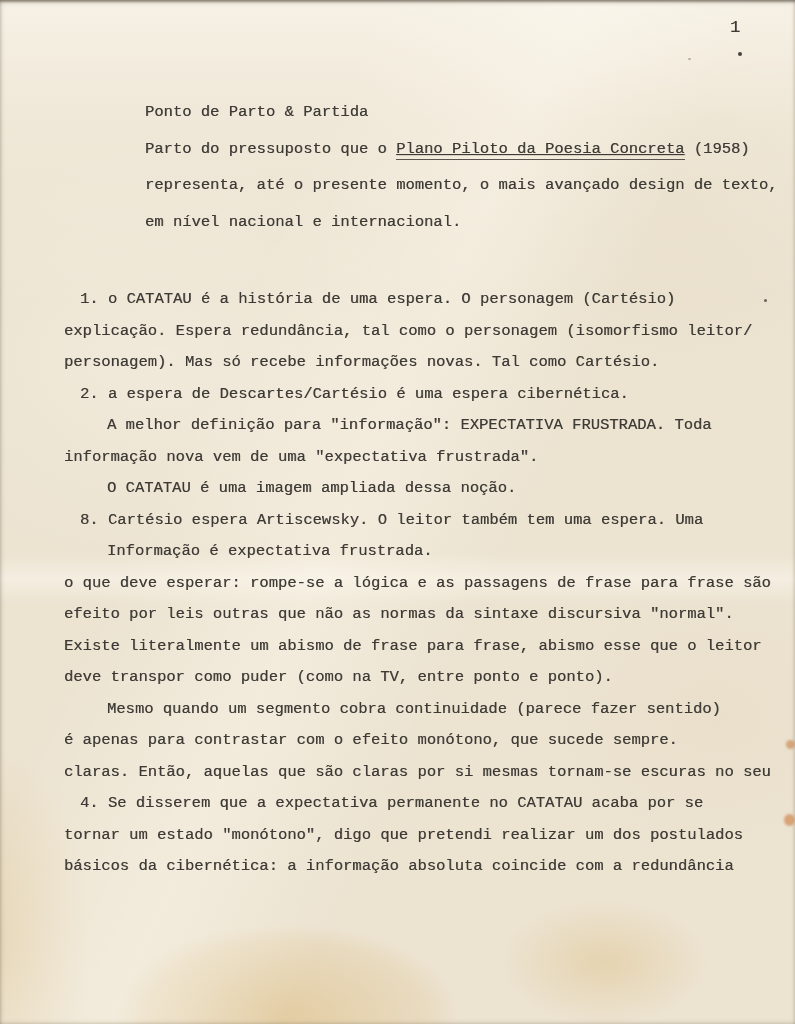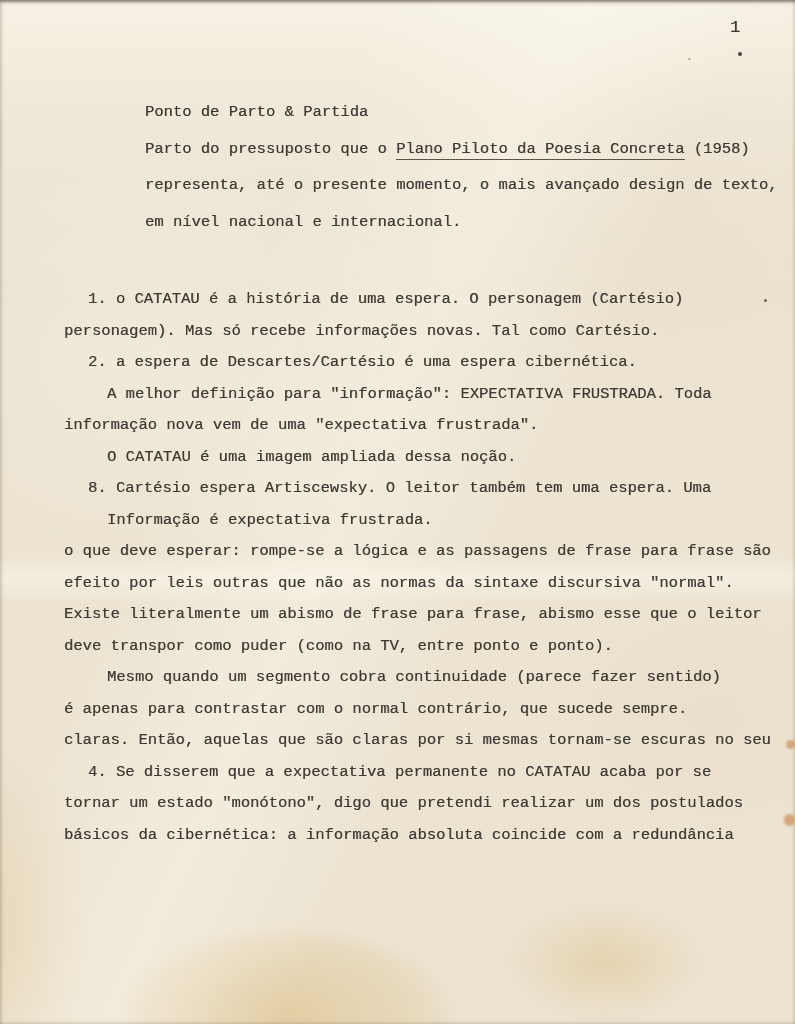--- a/index.html
+++ b/index.html
@@ -41,23 +41,23 @@
   }
   .heading-block{
     position:absolute;left:145px;top:94px;right:10px;
     font-size:15.5px;line-height:36.5px;
   }
   .body-block{
     position:absolute;left:64px;top:284px;right:6px;
     font-size:15.5px;line-height:31.5px;
   }
   .i0{margin-left:0;}
-  .i1{margin-left:24px;}
+  .i1{margin-left:16px;}
   .i2{margin-left:43px;}
-  .u{border-bottom:1.6px solid rgba(61,58,53,0.85);padding-bottom:1px;}
+  .u{border-bottom:1.6px solid rgba(61,58,53,0.85);padding-bottom:1px;text-decoration:underline;}
   .page-number{
     position:absolute;top:18px;left:730px;
     font-size:17px;
     text-shadow:0.4px 0.3px 0.5px rgba(61,58,53,0.55);
   }
   .dot{
     position:absolute;border-radius:50%;
   }
   .dot-under-number{left:738px;top:52px;width:4px;height:4px;background:#46423c;}
   .dot-after-cartesio{left:764px;top:299px;width:3px;height:3px;background:rgba(70,66,60,0.8);}
@@ -77,33 +77,34 @@
 
   <div class="heading-block" id="heading-block">
       <div class="line i0"><span>Ponto de Parto &amp; Partida</span></div>
       <div class="line i0"><span>Parto do pressuposto que o </span><span class="u">Plano Piloto da Poesia Concreta</span><span> (1958)</span></div>
       <div class="line i0"><span>representa, até o presente momento, o mais avançado design de texto,</span></div>
       <div class="line i0"><span>em nível nacional e internacional.</span></div>
     </div>
 
   <div class="body-block" id="body-block">
       <div class="line i1"><span>1. o CATATAU é a história de uma espera. O personagem (Cartésio)</span></div>
+      <div class="line i0"><span>explicação. Espera redundância, tal como o personagem (isomorfismo leitor/</span></div>
       <div class="line i0"><span>personagem). Mas só recebe informações novas. Tal como Cartésio.</span></div>
       <div class="line i1"><span>2. a espera de Descartes/Cartésio é uma espera cibernética.</span></div>
       <div class="line i2"><span>A melhor definição para "informação": EXPECTATIVA FRUSTRADA. Toda</span></div>
       <div class="line i0"><span>informação nova vem de uma "expectativa frustrada".</span></div>
       <div class="line i2"><span>O CATATAU é uma imagem ampliada dessa noção.</span></div>
       <div class="line i1"><span>8. Cartésio espera Artiscewsky. O leitor também tem uma espera. Uma</span></div>
       <div class="line i2"><span>Informação é expectativa frustrada.</span></div>
       <div class="line i0"><span>o que deve esperar: rompe-se a lógica e as passagens de frase para frase são</span></div>
       <div class="line i0"><span>efeito por leis outras que não as normas da sintaxe discursiva "normal".</span></div>
       <div class="line i0"><span>Existe literalmente um abismo de frase para frase, abismo esse que o leitor</span></div>
       <div class="line i0"><span>deve transpor como puder (como na TV, entre ponto e ponto).</span></div>
       <div class="line i2"><span>Mesmo quando um segmento cobra continuidade (parece fazer sentido)</span></div>
-      <div class="line i0"><span>é apenas para contrastar com o normal contrário, que sucede sempre.</span></div>
+      <div class="line i0"><span>é apenas para contrastar com o efeito monótono, que sucede sempre.</span></div>
       <div class="line i0"><span>claras. Então, aquelas que são claras por si mesmas tornam-se escuras no seu</span></div>
       <div class="line i1"><span>4. Se disserem que a expectativa permanente no CATATAU acaba por se</span></div>
       <div class="line i0"><span>tornar um estado "monótono", digo que pretendi realizar um dos postulados</span></div>
       <div class="line i0"><span>básicos da cibernética: a informação absoluta coincide com a redundância</span></div>
     </div>
 
   <div class="dot dot-under-number"></div>
   <div class="dot dot-after-cartesio"></div>
   <div class="dot speck-1"></div>
   <div class="dot speck-2"></div>

